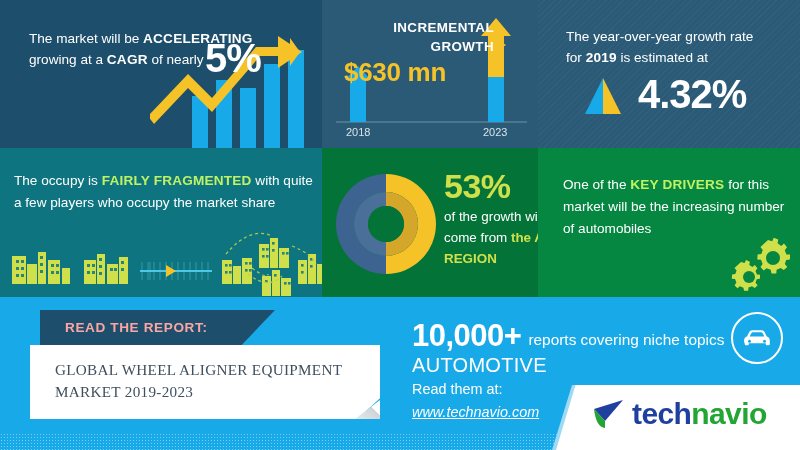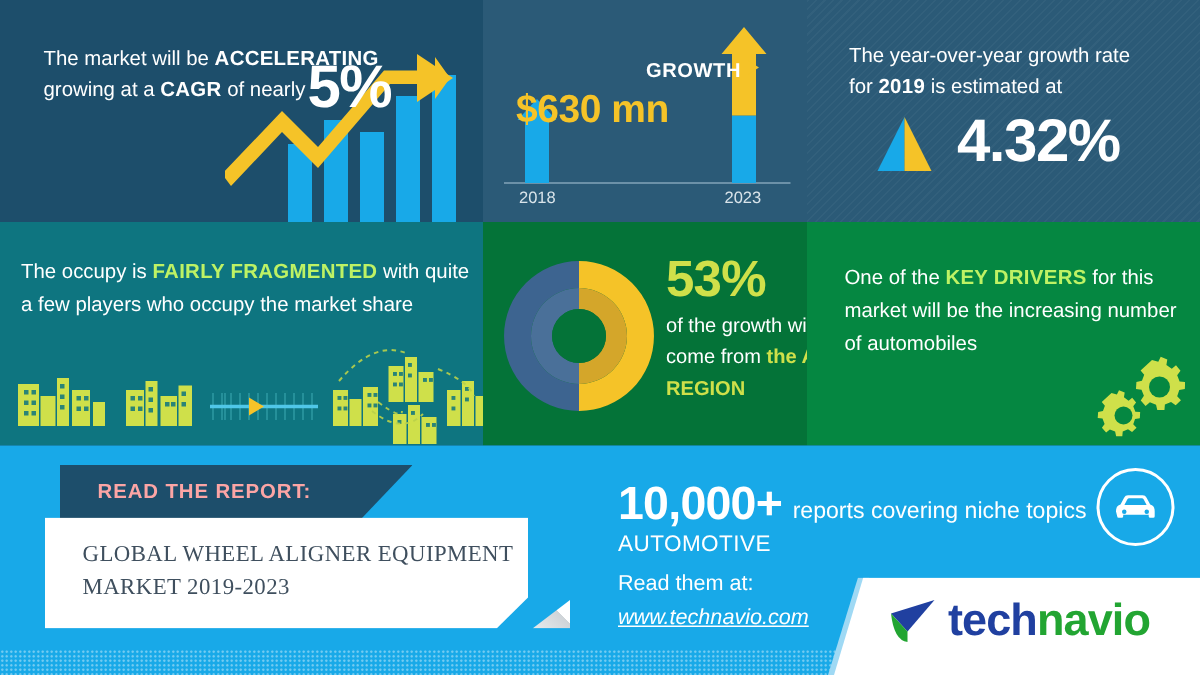--- a/index.html
+++ b/index.html
@@ -62,32 +62,32 @@
 
   
   #p-bottom{left:0;top:297px;width:800px;height:153px;background:#18a9e8;}
   #dots{position:absolute;left:0;top:433px;width:800px;height:17px;
         background-image:radial-gradient(circle, rgba(255,255,255,.42) 0.7px, rgba(0,0,0,0) 0.9px);
         background-size:3px 3px;}
 
   #read-header{position:absolute;left:40px;top:310px;height:37px;width:235px;
                background:#1d4e6b;clip-path:polygon(0 0,100% 0,85% 100%,0 100%);}
   #read-header span{position:absolute;left:25px;top:10px;color:#fca5a5;font-weight:700;font-size:13.6px;letter-spacing:.6px;}
-  #read-card{position:absolute;left:30px;top:345px;width:322px;height:74px;background:#ffffff;
+  #read-card{position:absolute;left:30px;top:345px;width:350px;height:74px;background:#ffffff;
              clip-path:polygon(0 0, 100% 0, 100% 72%, 93.5% 100%, 0 100%);}
   #read-fold{position:absolute;left:355px;top:400px;width:25px;height:19px;
              background:linear-gradient(225deg,#ffffff 0%,#ffffff 35%,#cfd4d8 36%,#e8ebed 100%);
              clip-path:polygon(100% 0,100% 100%,0 100%);}
   #read-title{position:absolute;left:25px;top:14px;width:310px;color:#3f4f5e;
               font-family:"Liberation Serif", serif;font-size:15.2px;line-height:22px;letter-spacing:.3px;}
 
   #reports-line{position:absolute;left:412px;top:318px;color:#ffffff;}
   #reports-num{font-size:31px;font-weight:700;letter-spacing:-.5px;vertical-align:-1px;}
   #reports-txt{font-size:15.4px;font-weight:400;padding-left:7px;}
-  #automotive{position:absolute;left:412px;top:354px;color:#ffffff;font-size:15px;letter-spacing:.3px;}
+  #automotive{position:absolute;left:412px;top:354px;color:#ffffff;font-size:20px;letter-spacing:.3px;}
   #readat{position:absolute;left:412px;top:381px;color:#ffffff;font-size:14.4px;}
   #weblink{position:absolute;left:412px;top:404px;color:#ffffff;font-size:14.4px;font-style:italic;
            text-decoration:underline;}
 
   #car-circle{position:absolute;left:729px;top:310px;width:56px;height:56px;}
 
   #logo-plate{position:absolute;left:556px;top:385px;width:244px;height:65px;background:#ffffff;
               clip-path:polygon(8% 0, 100% 0, 100% 100%, 0 100%);}
   #logo-plate-stripe{position:absolute;left:552px;top:385px;width:250px;height:65px;
               clip-path:polygon(8% 0, 11% 0, 3% 100%, 0 100%);
@@ -123,21 +123,21 @@
   <div class="panel" id="p-incr">
     <svg id="incr-chart" viewBox="0 0 216 148">
       <line x1="14" y1="122" x2="205" y2="122" stroke="#6c91a8" stroke-width="1.2"></line>
 
       <path d="M28 122 L28 80 L23 80 L36 66 L49 80 L44 80 L44 122 Z" fill="#18a9e8"></path>
 
       <path d="M166 122 L166 77 L182 77 L182 122 Z" fill="#18a9e8"></path>
       <path d="M166 77 L166 36 L159 36 L174 18 L189 36 L182 36 L182 77 Z" fill="#f5c328"></path>
     </svg>
     <div id="incr-title">
-      <br>
+      <span>INCREMENTAL</span><br>
       <span>GROWTH</span>
     </div>
     <div id="incr-caret"></div>
     <div id="incr-value">$630 mn</div>
     <div class="yr-label" id="yr-2018">2018</div>
     <div class="yr-label" id="yr-2023">2023</div>
   </div>
 
   <div class="panel" id="p-yoy">
     <div id="yoy-text" class="t-top">

